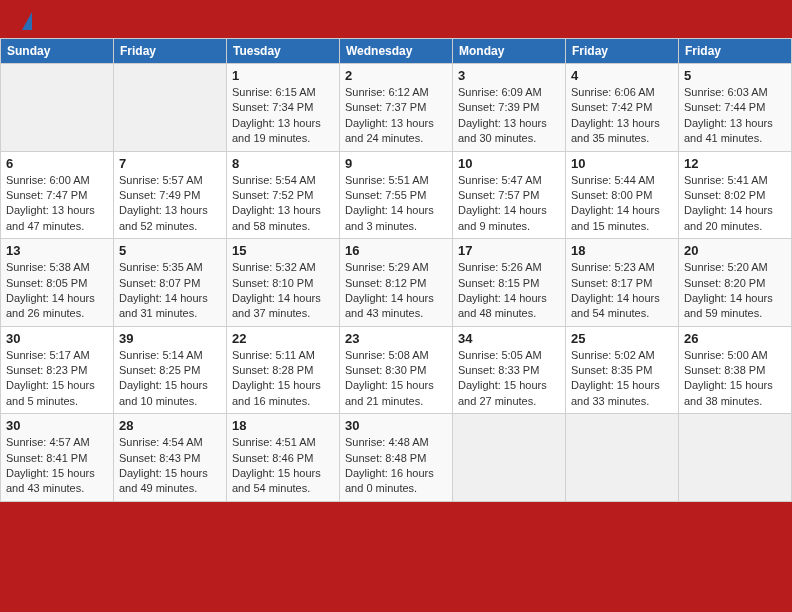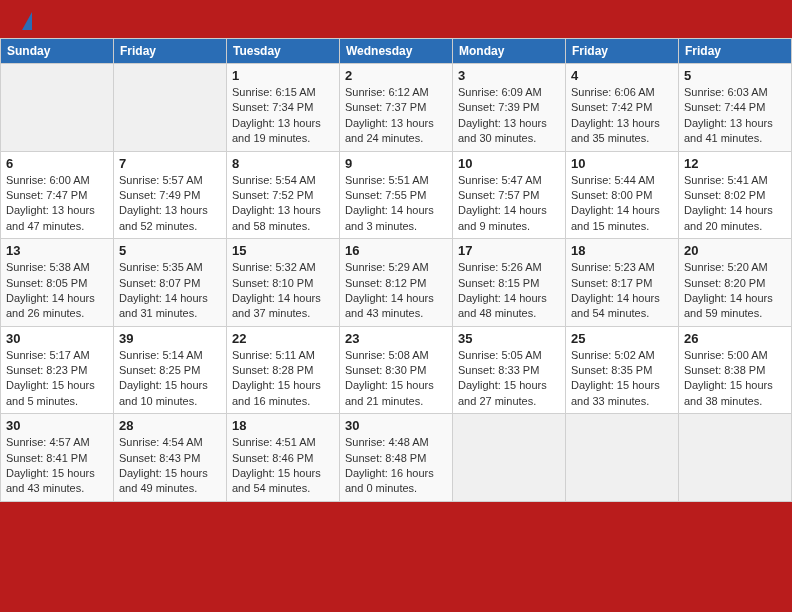--- a/index.html
+++ b/index.html
@@ -237,21 +237,21 @@
           </td>
           <td>
             <span class="day-number">22</span>
             <div class="day-info">Sunrise: 5:11 AM<br>Sunset: 8:28 PM<br>Daylight: 15 hours and 16 minutes.</div>
           </td>
           <td>
             <span class="day-number">23</span>
             <div class="day-info">Sunrise: 5:08 AM<br>Sunset: 8:30 PM<br>Daylight: 15 hours and 21 minutes.</div>
           </td>
           <td>
-            <span class="day-number">35</span>
+            <span class="day-number">34</span>
             <div class="day-info">Sunrise: 5:05 AM<br>Sunset: 8:33 PM<br>Daylight: 15 hours and 27 minutes.</div>
           </td>
           <td>
             <span class="day-number">25</span>
             <div class="day-info">Sunrise: 5:02 AM<br>Sunset: 8:35 PM<br>Daylight: 15 hours and 33 minutes.</div>
           </td>
           <td>
             <span class="day-number">26</span>
             <div class="day-info">Sunrise: 5:00 AM<br>Sunset: 8:38 PM<br>Daylight: 15 hours and 38 minutes.</div>
           </td>

